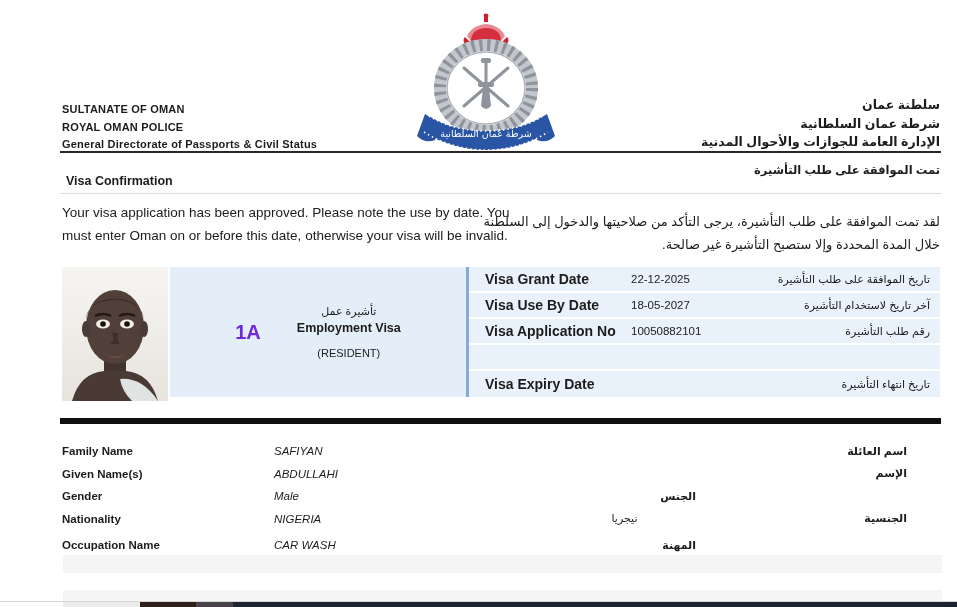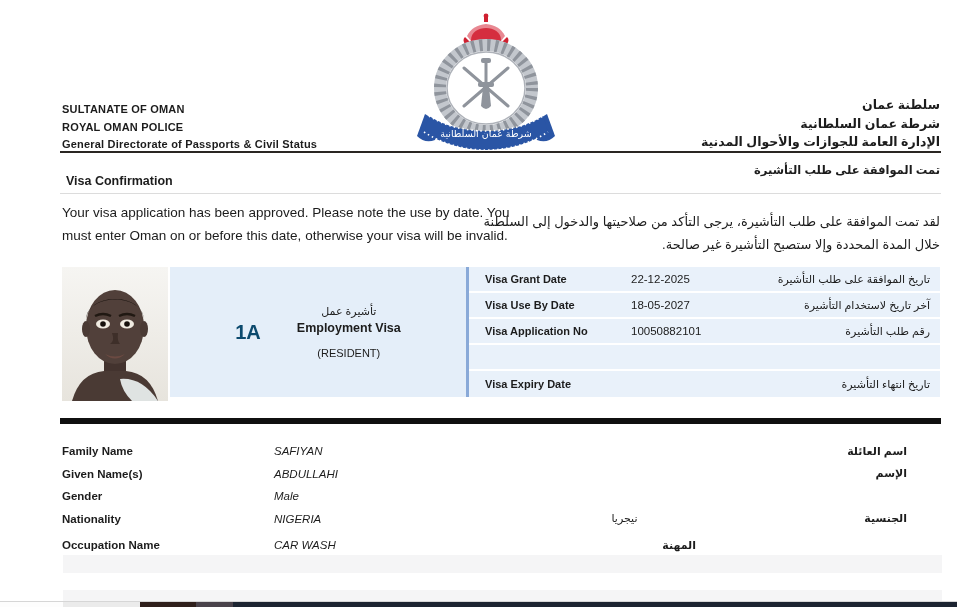--- a/index.html
+++ b/index.html
@@ -21,31 +21,31 @@
   .sec-rule{left:60px;right:16px;top:193px;height:1px;background:#dcdcdc;}
   
   .para-en{left:62px;top:201px;width:452px;font-size:13.5px;line-height:23px;}
   .para-ar{right:17px;top:210px;width:460px;direction:rtl;text-align:right;font-size:13px;line-height:23px;}
   
   .photo{left:62px;top:267px;width:106px;height:134px;}
   .visa-panel{
     left:170px;top:267px;width:296px;height:130px;background:#e4eef9;
     display:flex;align-items:center;justify-content:center;gap:36px;
   }
-  .visa-class{font-size:20px;font-weight:bold;color:#0c4a6e;}
+  .visa-class{font-size:20px;font-weight:bold;color:#6d28d9;}
   .visa-type{text-align:center;}
   .visa-type .ar{font-size:11px;margin-bottom:3px;direction:rtl;}
   .visa-type .en{font-size:12.5px;font-weight:bold;}
   .visa-type .res{font-size:11px;margin-top:12px;text-align:center;}
   .visa-sep{left:466px;top:267px;width:3px;height:130px;background:#89a9d8;}
   .visa-table{left:469px;top:267px;width:471px;height:130px;background:#e9f1fa;display:flex;flex-direction:column;}
   .vrow{display:flex;align-items:center;height:26px;border-bottom:2px solid #ffffff;padding:0 10px 0 16px;box-sizing:border-box;}
   .vrow:last-child{border-bottom:none;}
   .vrow.spacer{border-bottom:2px solid #ffffff;background:transparent;}
-  .vrow .vlabel{width:146px;font-weight:bold;font-size:11px;white-space:nowrap;}
+  .vrow .vlabel{width:146px;font-weight:bold;font-size:14px;white-space:nowrap;}
   .vrow .vvalue{flex:1;font-size:11.5px;}
   .vrow .vlabel-ar{direction:rtl;text-align:right;font-size:11px;font-weight:normal;white-space:nowrap;}
   
   .black-bar{left:60px;top:418px;right:16px;height:6px;background:#101010;}
   
   .ptable{left:62px;top:440px;width:878px;}
   .prow{display:flex;align-items:center;height:22.5px;}
   .prow.tall{height:30px;}
   .prow .plabel{width:212px;font-weight:bold;font-size:11.5px;}
   .prow .pvalue{width:245px;font-size:11.5px;font-style:italic;}
@@ -202,20 +202,21 @@
   </div>
   <div class="prow">
     <span class="plabel">Given Name(s)</span>
     <span class="pvalue">ABDULLAHI</span>
     <span class="pvalue-ar"></span>
     <span class="plabel-ar">الإسم</span>
   </div>
   <div class="prow">
     <span class="plabel">Gender</span>
     <span class="pvalue">Male</span>
+    <span class="plabel-ar">الجنس</span>
   </div>
   <div class="prow">
     <span class="plabel">Nationality</span>
     <span class="pvalue">NIGERIA</span>
     <span class="pvalue-ar">نيجريا</span>
     <span class="plabel-ar">الجنسية</span>
   </div>
   <div class="prow tall">
     <span class="plabel">Occupation Name</span>
     <span class="pvalue">CAR WASH</span>

